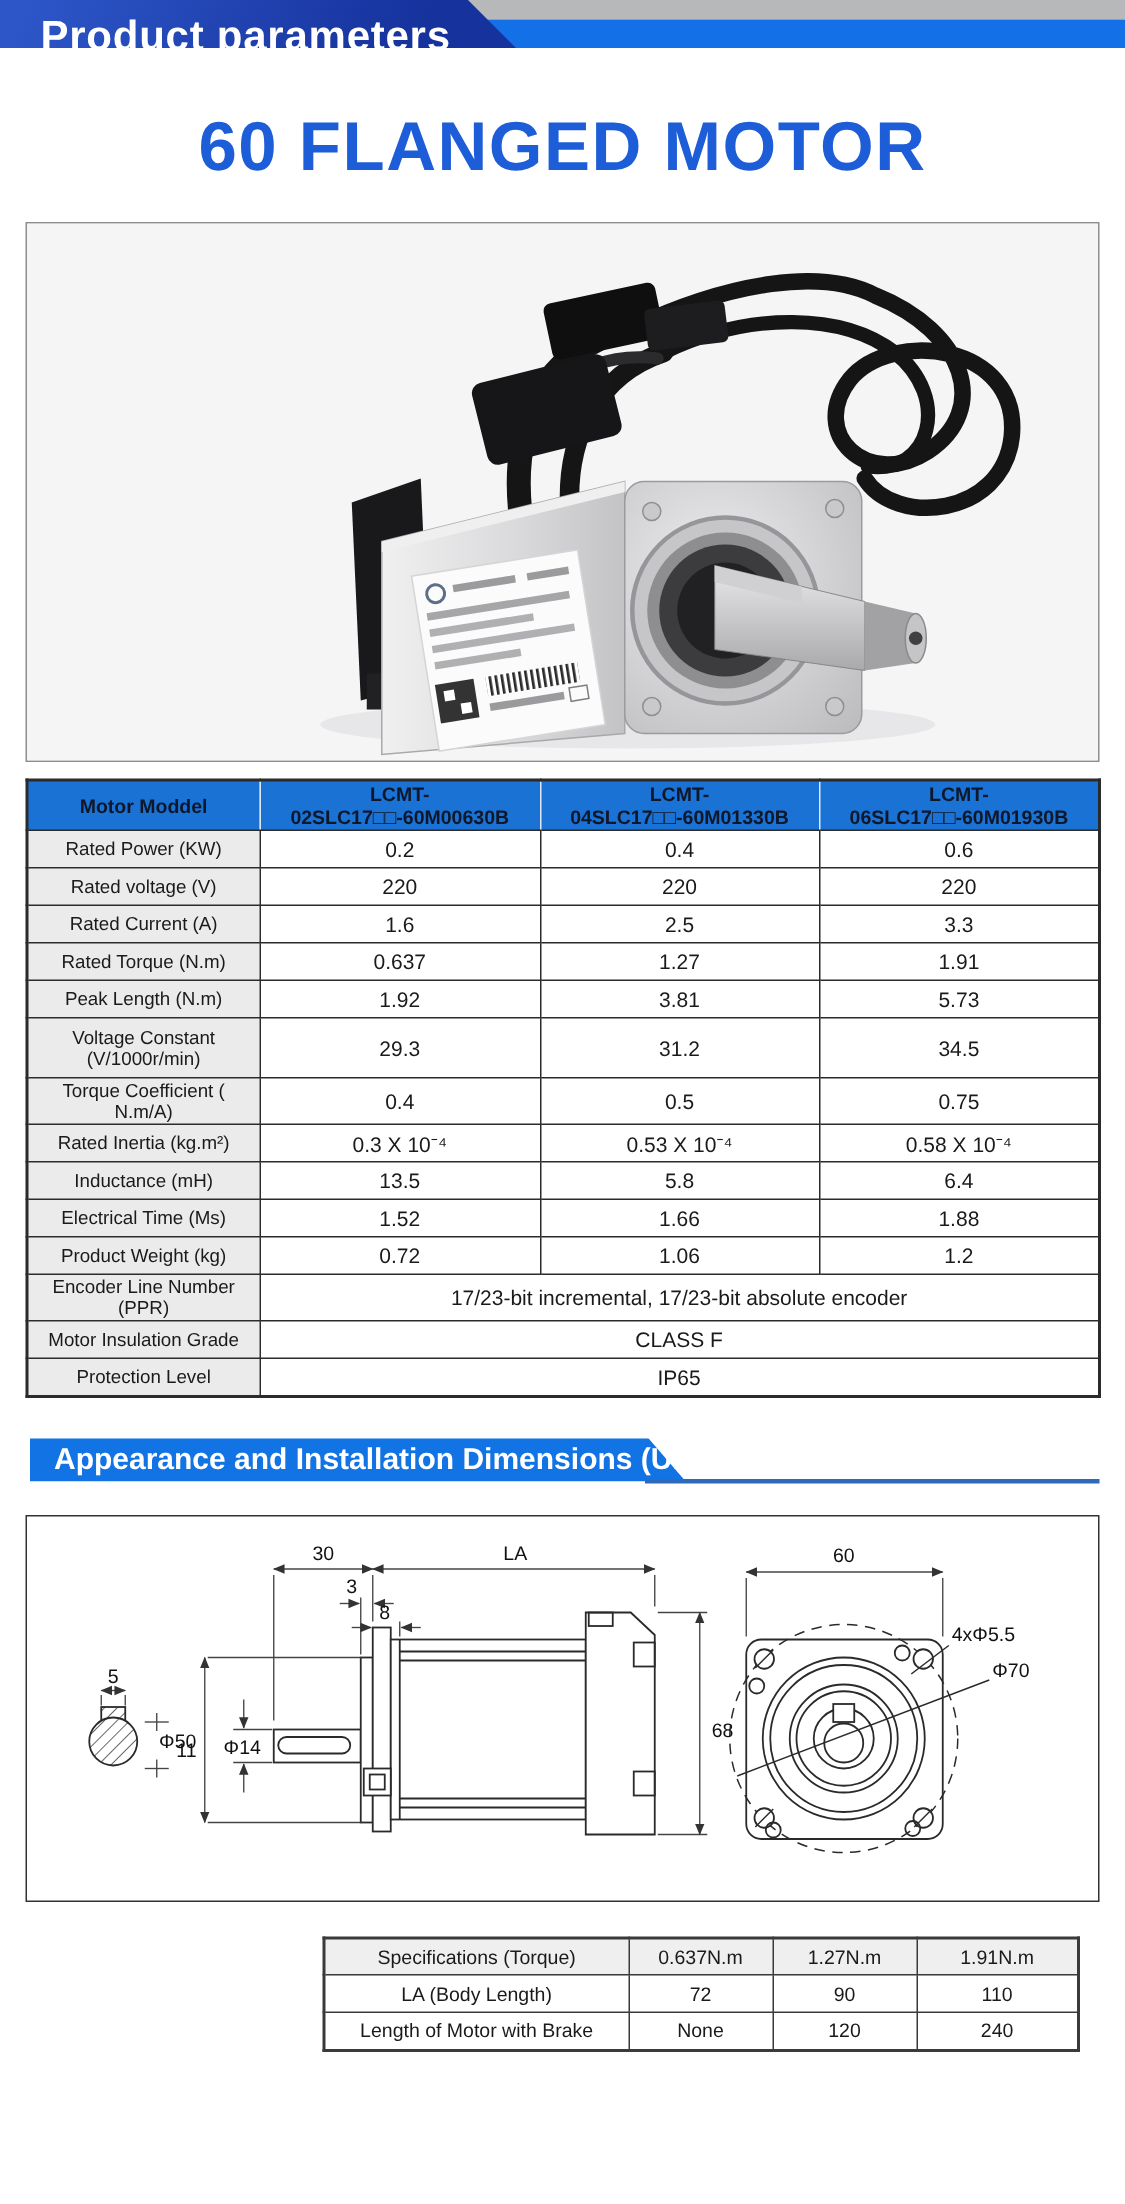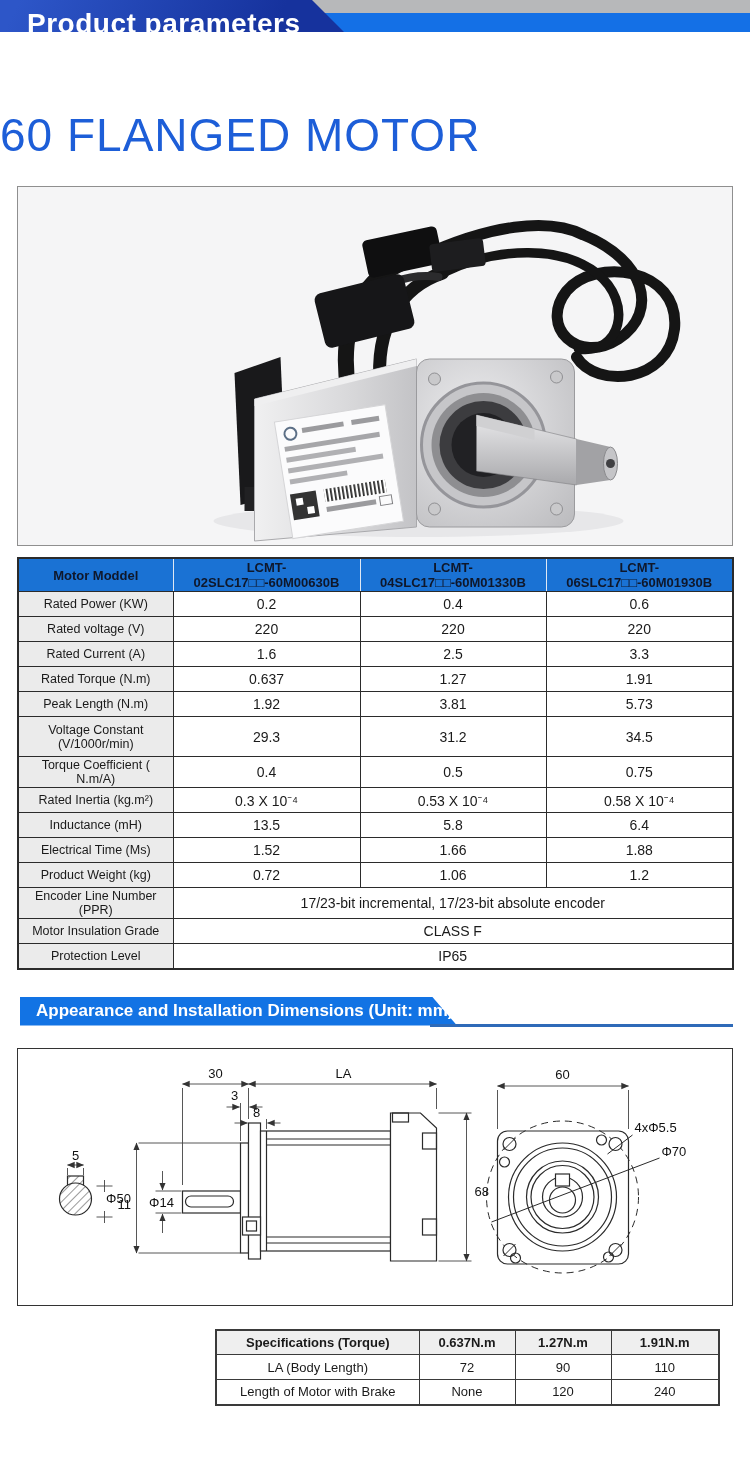--- a/index.html
+++ b/index.html
@@ -9,51 +9,51 @@
   .banner { position:relative; height:32px; overflow:hidden; }
   .banner .strip-gray { position:absolute; top:0; left:0; width:100%; height:13px; background:#b7b8ba; }
   .banner .strip-blue { position:absolute; top:13px; left:0; width:100%; height:35px; background:#1470e6; }
   .banner .dark-wedge { position:absolute; top:0; left:0; width:362px; height:48px; z-index:1;
       background:linear-gradient(115deg,#2d56c8 5%,#16329d 75%);
       clip-path:polygon(0 0,312px 0,360px 48px,0 48px); }
   .banner .banner-label { position:absolute; z-index:2; left:27px; top:0; height:48px; line-height:47px;
       color:#fff; font-size:28px; font-weight:bold; letter-spacing:.5px; }
 
   
-  .page-title { margin:76px 0 24px; text-align:left; color:#1d5ed8; font-size:46px; font-weight:normal; letter-spacing:1px; }
+  .page-title { margin:38px 0 24px; text-align:center; color:#1d5ed8; font-size:46px; font-weight:bold; letter-spacing:1px; }
 
   
   .photo-box { margin:0 17px; height:360px; border:1px solid #8f8f8f; background:#f5f5f6; }
   .photo-box svg { display:block; width:100%; height:100%; }
 
   
   table.spec { margin:11px 17px 0; border-collapse:collapse; border:2px solid #2b2b2b; width:716px; table-layout:fixed; }
   table.spec th, table.spec td { border:1px solid #2b2b2b; text-align:center; vertical-align:middle; padding:1px 3px; }
   table.spec th { background:#1a72d4; color:#0f172a; font-size:13px; font-weight:bold; height:27px;
       border-left:1px solid #dfe8f4; border-right:1px solid #dfe8f4; border-bottom:1px solid #2b2b2b; }
   table.spec td { font-size:14px; height:25px; background:#fff;margin-left:16px; }
   table.spec td.lbl { background:#ebebeb; font-size:12.5px; white-space:pre-line; }
   table.spec tr.tall td { height:40px; }
 
   
   .section-banner { position:relative; margin-top:27px; height:30px; }
   .section-banner .shape { position:absolute; left:20px; top:0; width:437px; height:29px; background:#1273e4;
       clip-path:polygon(0 0,412px 0,437px 29px,0 29px); }
   .section-banner .sec-label { position:absolute; z-index:2; left:36px; top:0; line-height:28px;
-      color:#fff; font-size:17px; font-weight:bold; }
+      color:#fff; font-size:20px; font-weight:bold; }
   .section-banner .rule { position:absolute; left:430px; right:17px; bottom:0; height:3px; background:#2e6ab8; }
 
   
   .drawing-box { margin:21px 17px 0; height:258px; border:1px solid #333; background:#fff; }
   .drawing-box svg { display:block; width:100%; height:100%; font-family:"Liberation Sans",sans-serif; }
 
   
   table.dims { margin:23px 0 0 215px; border-collapse:collapse; border:2px solid #3a3a3a; table-layout:fixed; width:503px; }
   table.dims th, table.dims td { border:1px solid #3a3a3a; font-size:13px; height:25px; text-align:center; vertical-align:middle; }
-  table.dims th { background:#efefef; font-weight:bold;margin-left:20px; }
+  table.dims th { background:#efefef; font-weight:normal;margin-left:20px; }
   .footer-space { height:36px; }
 
   svg text.dim { font-size:13px; fill:#111; }
 </style>
 </head>
 <body>
 
 <div class="banner">
   <div class="strip-gray"></div>
   <div class="strip-blue"></div>

